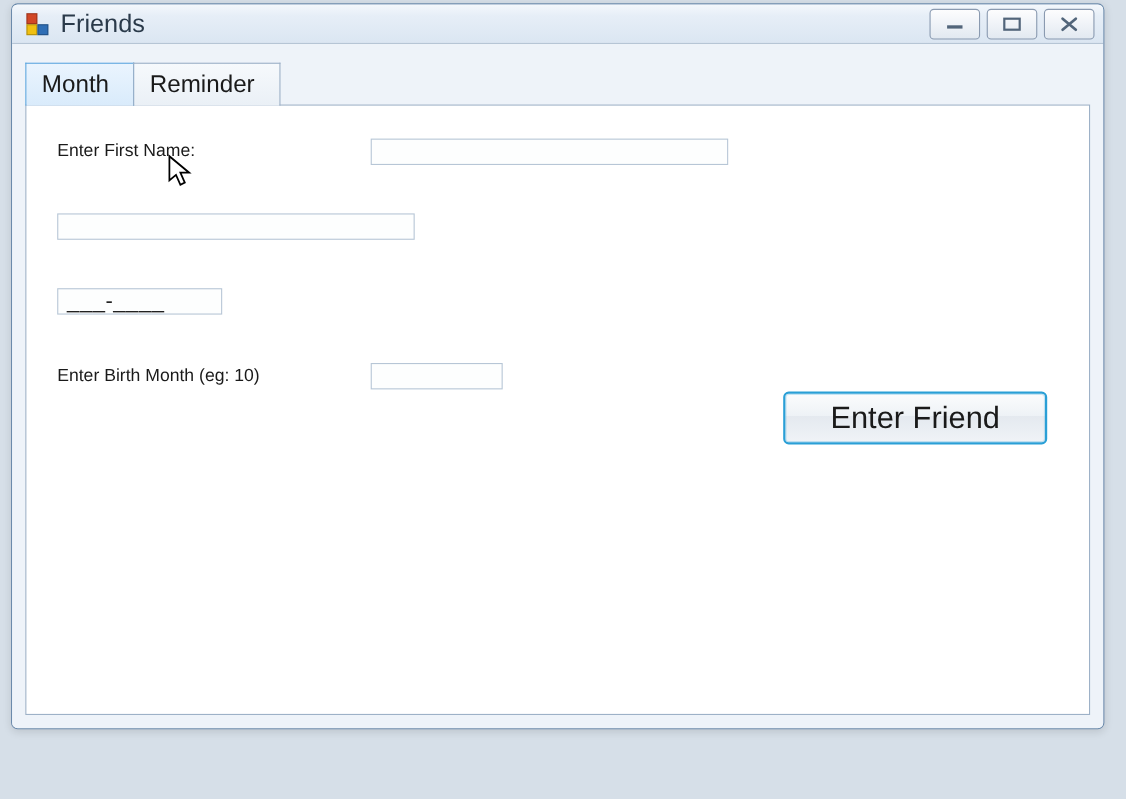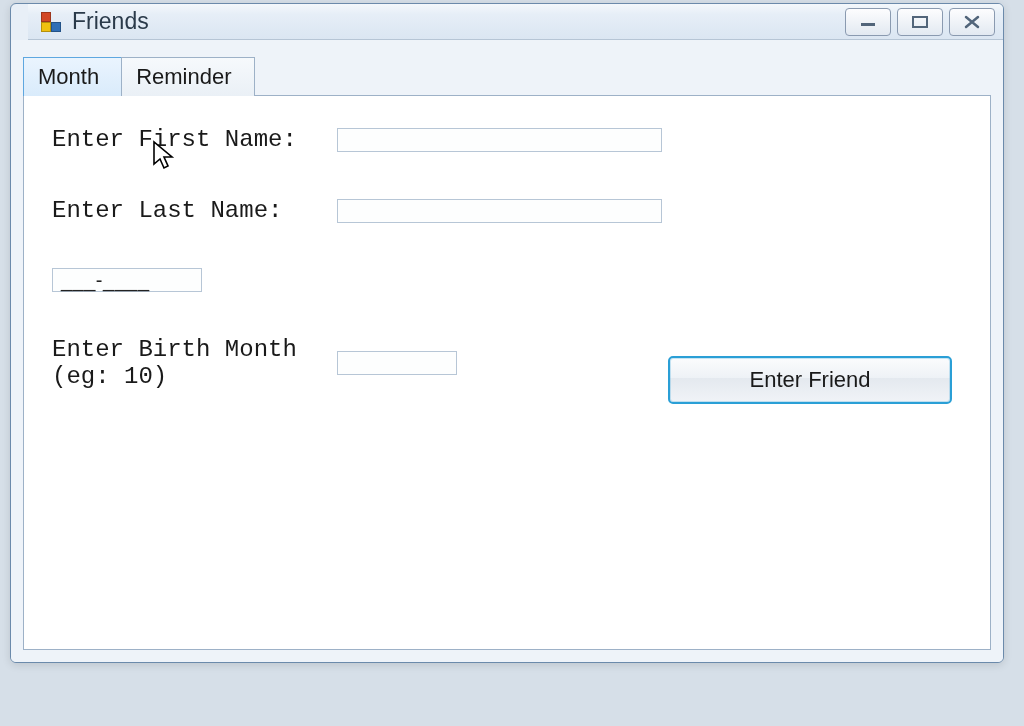--- a/index.html
+++ b/index.html
@@ -29,21 +29,20 @@
       flex-direction: column;
       overflow: hidden;
     }
     .titlebar {
       height: 50px;
       background: linear-gradient(to bottom, #f4f8fc 0%, #e6eef7 30%, #dbe6f2 100%);
       display: flex;
       align-items: center;
       padding: 0 8px 0 12px;
       border-bottom: 1px solid #b6c5d5;
-      margin-left: 17px;
     }
     .app-icon {
       width: 22px;
       height: 22px;
       margin-right: 10px;
       position: relative;
     }
     .app-icon .sq {
       position: absolute;
       width: 10px;
@@ -118,24 +117,23 @@
       width: 968px;
       position: relative;
       padding: 30px 28px;
     }
     .form-row {
       display: flex;
       align-items: center;
       margin-bottom: 44px;
     }
     .form-row .lbl {
-      font-size: 24px;
+      font-size: 16px;
       color: #1a1a1a;
       width: 285px;
-      font-family: Liberation Mono, monospace;
     }
     .txt {
       height: 24px;
       border: 1px solid #b7c6d6;
       background: #fdfefe;
       font-size: 20px;
       padding: 4px 8px;
     }
     .txt.wide { width: 325px; }
     .txt.med  { width: 150px; }
@@ -151,23 +149,23 @@
     }
     .side-buttons {
       position: absolute;
       right: 38px;
       top: 260px;
       display: flex;
       flex-direction: column;
       gap: 30px;
     }
     .btn {
-      width: 284px;
+      width: 240px;
       height: 48px;
-      font-size: 22px;
+      font-size: 28px;
       color: #1a1a1a;
       background: linear-gradient(to bottom, #fbfcfd 0%, #eef2f6 45%, #e4e9ef 46%, #f0f3f7 100%);
       border: 1px solid #8c9aab;
       border-radius: 5px;
       cursor: pointer;
     }
     .btn.primary {
       border: 2px solid #2a9fd6;
       box-shadow: 0 0 0 1px rgba(42,159,214,0.25) inset;
     }
@@ -217,21 +215,20 @@
     </div>
 
     <div class="tabpage">
 
       <div class="form-row">
         <div class="lbl">Enter First Name:</div>
         <input class="txt wide" type="text" value="" style="">
       </div>
 
       <div class="form-row">
-        <div class="lbl">Enter Last Name:</div>
         <input class="txt wide" type="text" value="" style="">
       </div>
 
       <div class="form-row">
         <div class="txt med phone-mask">___-____</div>
       </div>
 
       <div class="form-row">
         <div class="lbl">Enter Birth Month (eg: 10)</div>
         <input class="txt sm" type="text" value="" style="">

